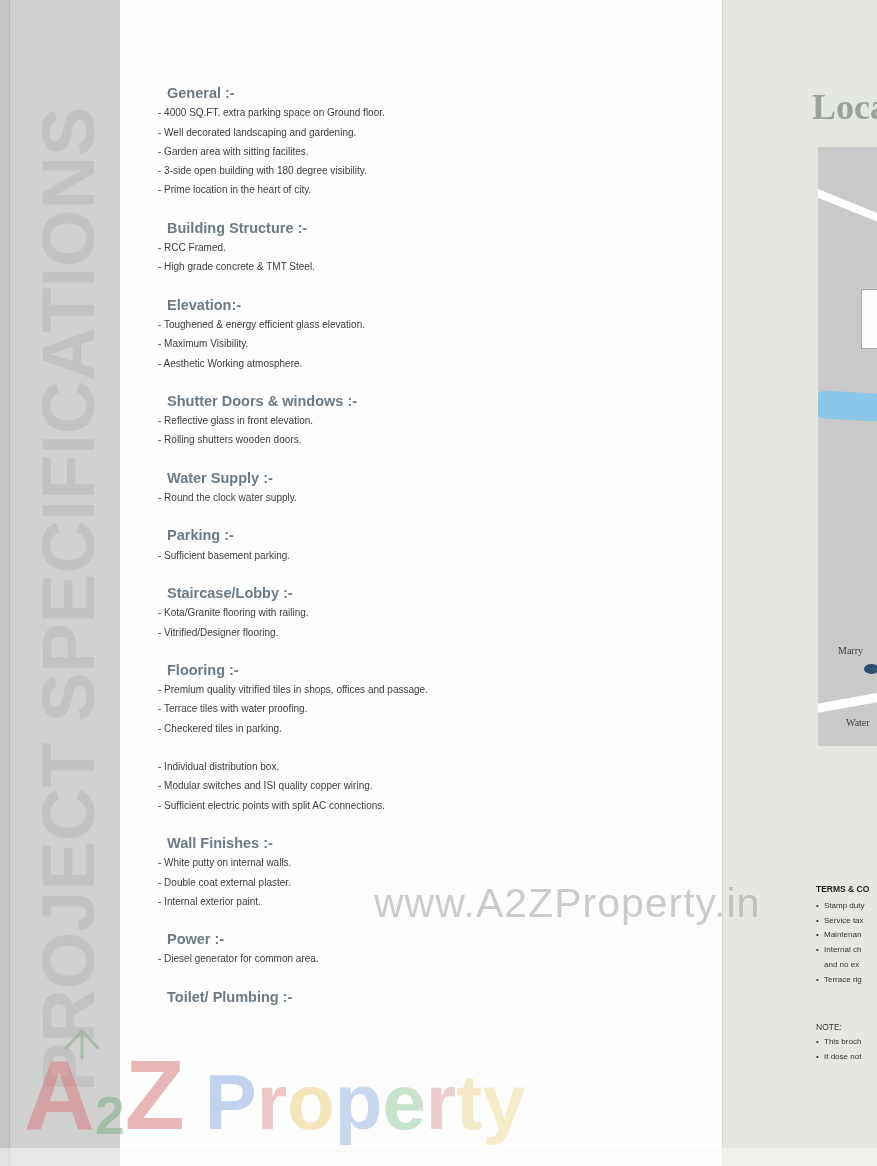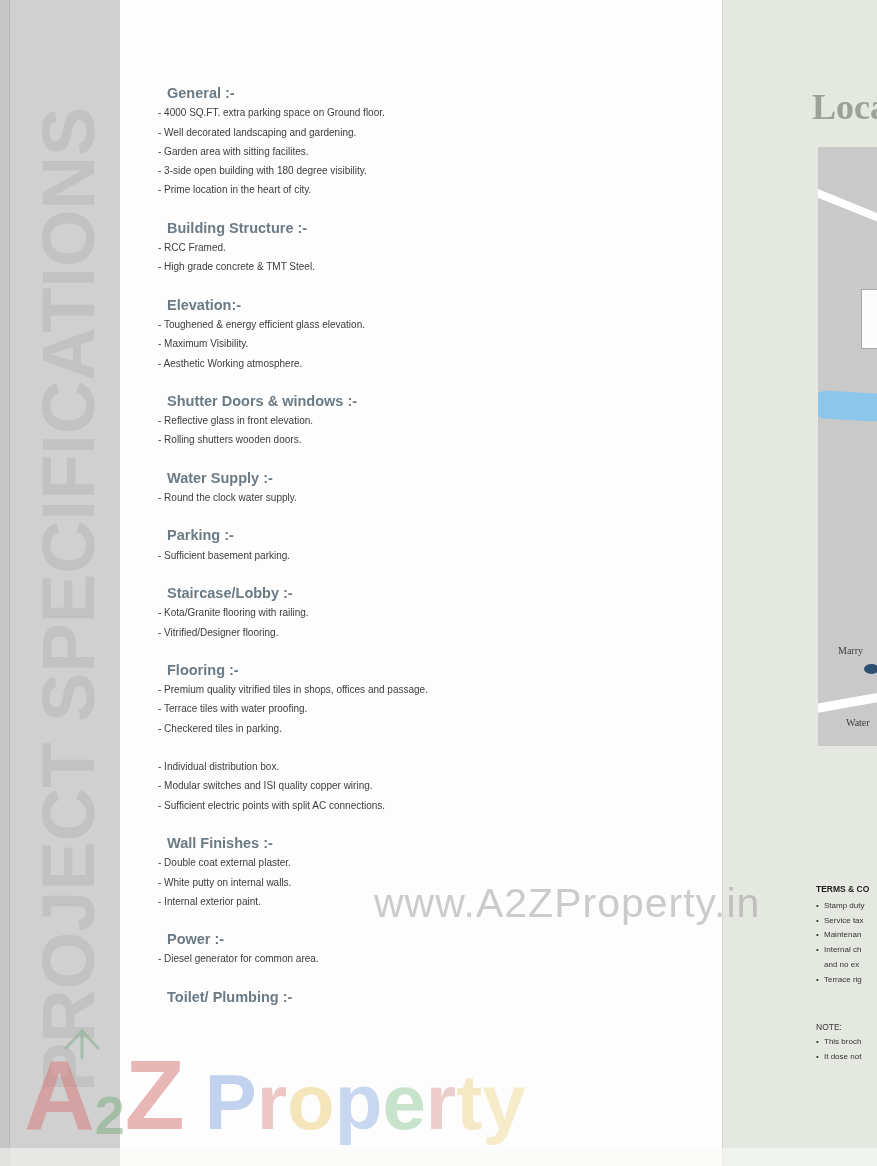--- a/index.html
+++ b/index.html
@@ -153,23 +153,23 @@
             <div class="item">- Modular switches and ISI quality copper wiring.</div>
 
             <div class="item">- Sufficient electric points with split AC connections.</div>
           </div>
       </div>
 
       <div class="section">
         <div class="sec-title">Wall Finishes :-</div>
         <div>
 
+            <div class="item">- White putty on internal walls.</div>
+
             <div class="item">- Double coat external plaster.</div>
-
-            <div class="item">- White putty on internal walls.</div>
 
             <div class="item">- Internal exterior paint.</div>
           </div>
       </div>
 
       <div class="section">
         <div class="sec-title">Power :-</div>
         <div>
 
             <div class="item">- Diesel generator for common area.</div>

